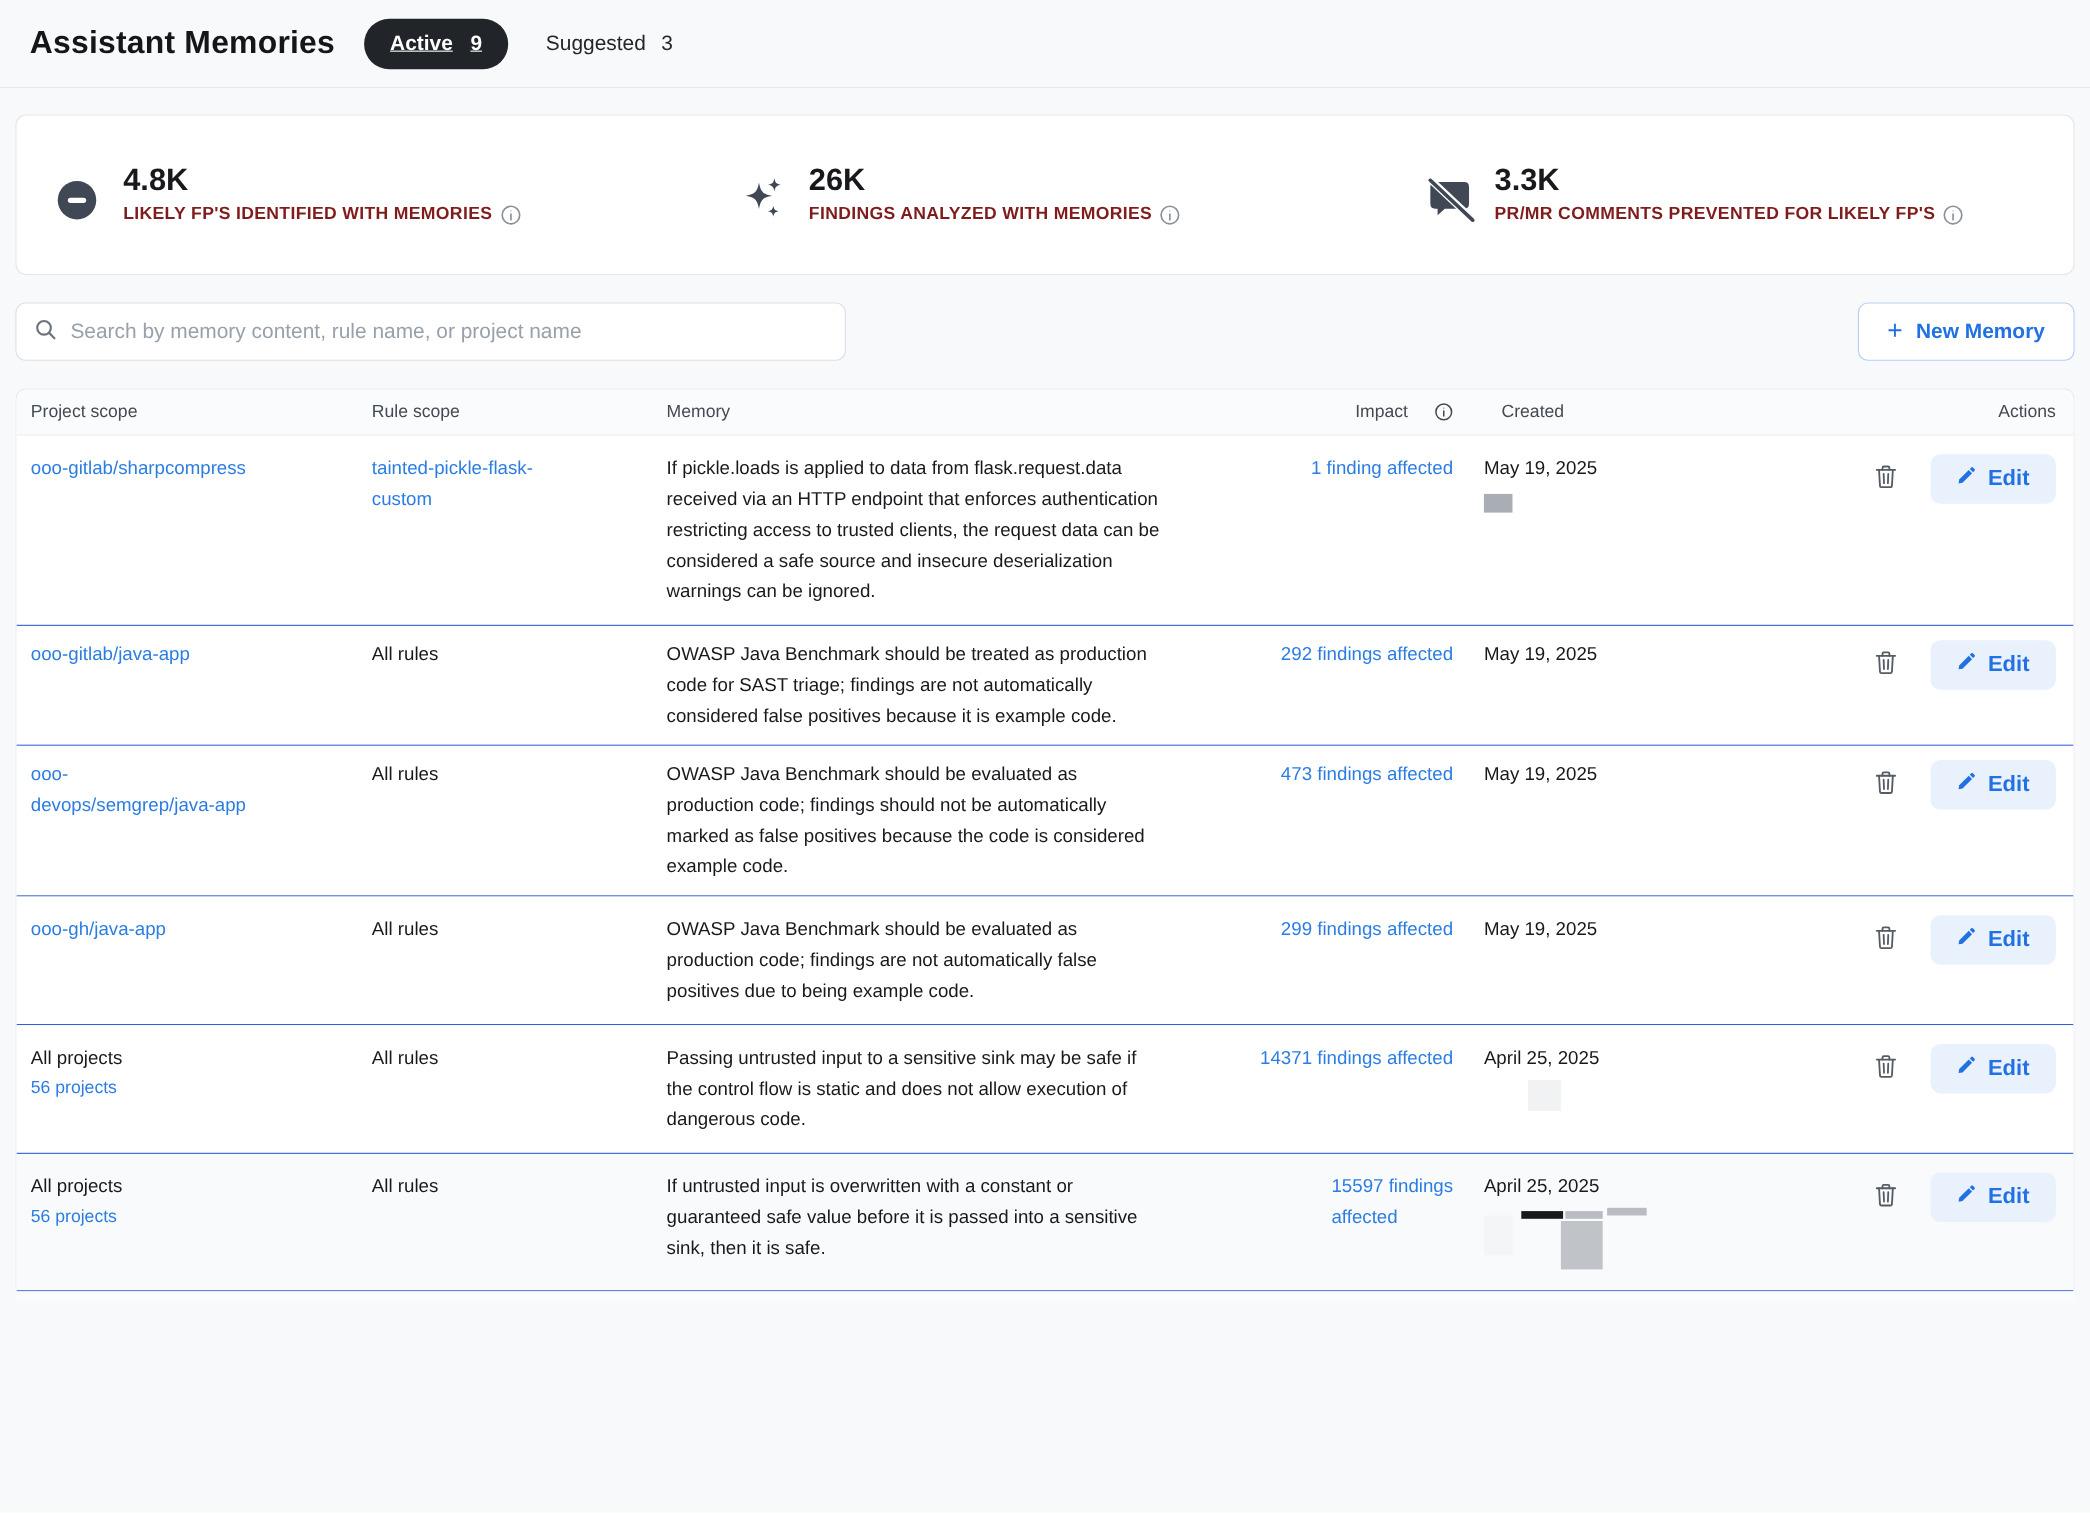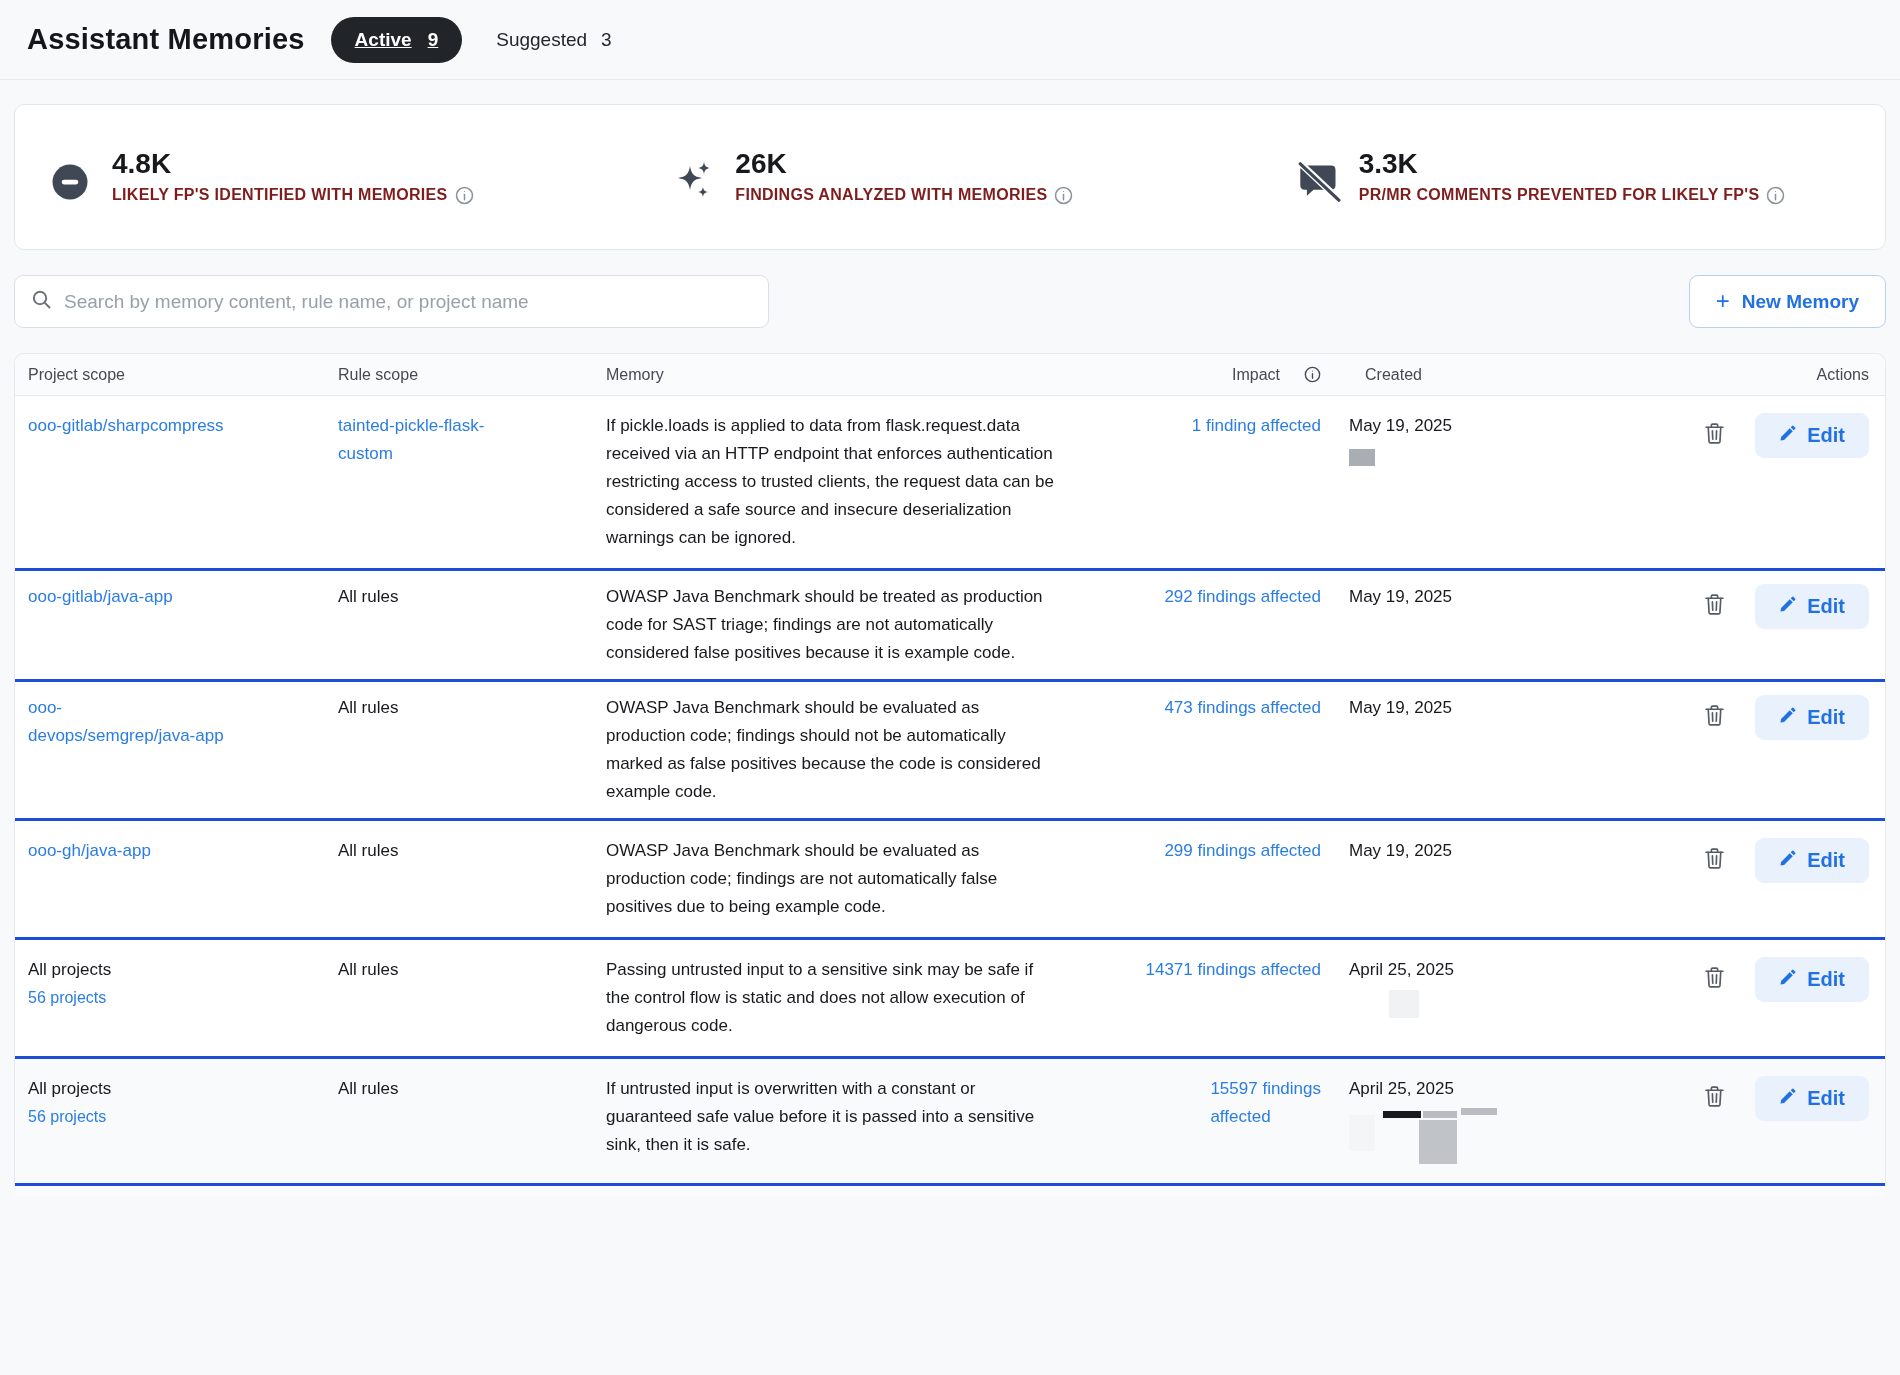--- a/index.html
+++ b/index.html
@@ -94,21 +94,21 @@
     margin:25px 14px 0;
     background:#fff;
     border:1px solid #e7e9ec; border-bottom:none;
     border-radius:10px 10px 0 0;
     overflow:hidden;
   }
   .t-row {
     display:grid;
     grid-template-columns:310px 268px 475px 240px 250px 1fr;
     padding:0 16px 0 13px;
-    border-bottom:3px solid #1d4ed8;
+    border-bottom:1px solid #1d4ed8;
     background:#fff;
   }
   .t-head {
     background:#fafbfc;
     height:42px;
     align-items:center;
     font-size:16px; color:#434a52; font-weight:400;
     border-bottom:1px solid #e7e9ec;
   }
   .t-head > div { display:flex; align-items:center; }

